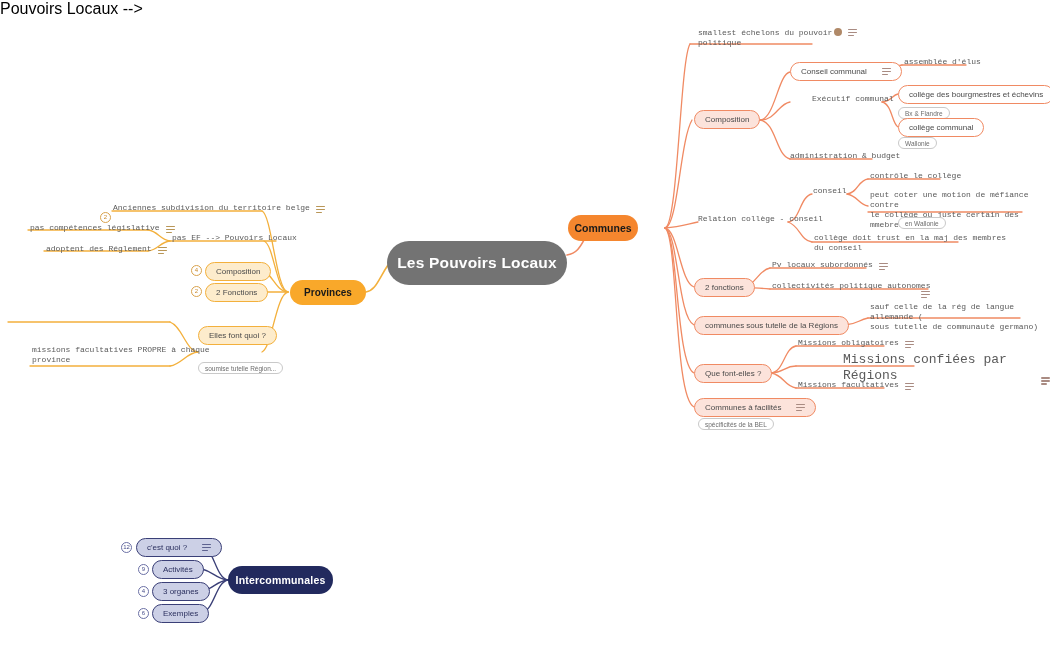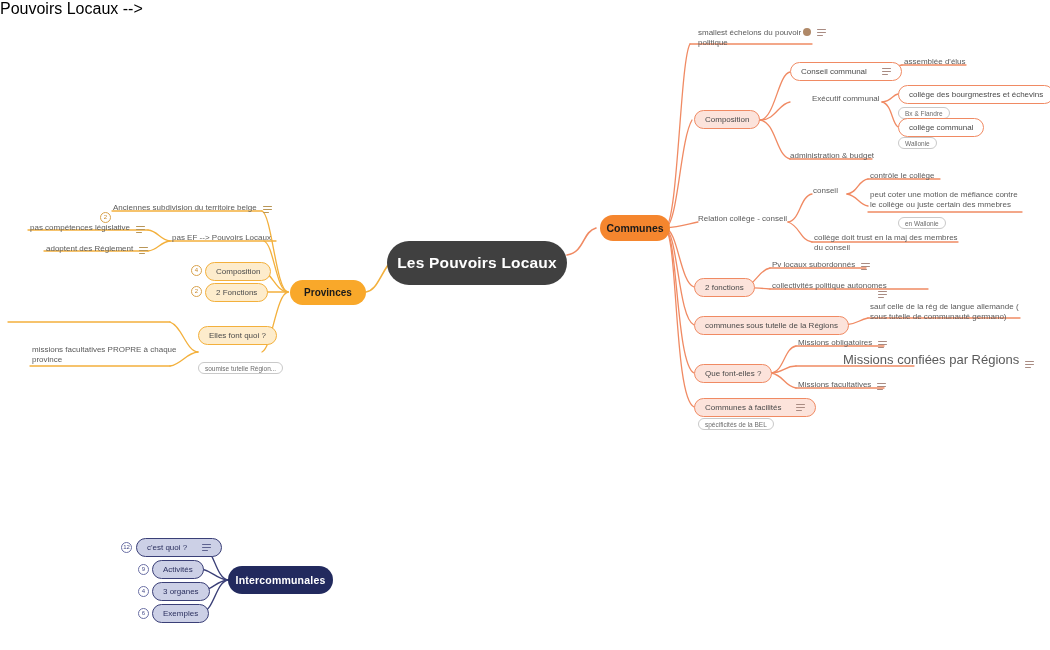--- a/index.html
+++ b/index.html
@@ -13,21 +13,21 @@
   #canvas{position:absolute;left:0;top:0;width:1050px;height:650px;}
   svg.links{position:absolute;left:0;top:0;width:1050px;height:650px;pointer-events:none;}
 
   
   .node{position:absolute;box-sizing:border-box;white-space:nowrap;display:flex;align-items:center;}
 
   .root{
     border-radius:22px;color:#fff;font-weight:bold;
     justify-content:center;letter-spacing:.2px;
   }
-  .root.navy{background:#404040;}
+  .root.navy{background:#737373;}
   .root.navy2{background:#222a5e;}
 
   .pill{
     border-radius:13px;box-sizing:border-box;
     padding:3px 10px;justify-content:center;gap:9px;
   }
   
   .pill.orange-fill{background:#f5862e;color:#1a1a1a;font-weight:bold;border-radius:14px;}
   .pill.gold-fill{background:#f9a82a;color:#1a1a1a;font-weight:bold;border-radius:14px;}
 
@@ -35,21 +35,21 @@
   .pill.salmon-soft{background:#fce3db;border:1.2px solid #f08a63;color:#4a4a4a;}
   .pill.gold-soft{background:#fdeccc;border:1.2px solid #f3b03c;color:#4a4a4a;}
   .pill.navy-soft{background:#ccd0e6;border:1.2px solid #3a3f77;color:#2a2f5e;}
 
   
   .pill.salmon-out{background:#ffffff;border:1.2px solid #f08a63;color:#4a4a4a;}
 
   
   .leaf{
     position:absolute;box-sizing:border-box;
-    color:#5a5a5a;display:flex;align-items:flex-end;
+    color:#5a5a5a;display:flex;align-items:flex-end;font-family:Liberation Mono, monospace;
   }
   .leaf .txt{white-space:pre-line;line-height:1.25;}
 
   
   .tag{
     position:absolute;box-sizing:border-box;
     border:1px solid #c9c9c9;border-radius:9px;background:#fff;
     color:#6d6d6d;padding:1px 6px;white-space:nowrap;display:flex;align-items:center;
   }
 
@@ -166,21 +166,21 @@
   
   <div class="node root navy" style="left:387px;top:241px;width:180px;height:44px;font-size:15.5px;">
     <span>Les Pouvoirs Locaux</span>
   </div>
 
   <div class="node root navy2" style="left:228px;top:566px;width:105px;height:28px;font-size:10.5px;border-radius:14px;">
     <span>Intercommunales</span>
   </div>
 
   
-  <div class="node pill orange-fill" style="left:600px;top:215px;width:70px;height:26px;font-size:10.5px;">
+  <div class="node pill orange-fill" style="left:568px;top:215px;width:70px;height:26px;font-size:10.5px;">
     <span>Communes</span>
   </div>
 
   
   <div class="leaf" style="left:698px;top:28px;font-size:8px;align-items:flex-start;">
     <span class="txt">smallest échelons du pouvoir
 politique</span>
       <span class="emoji"></span>
     <span class="noteicon salmon" style="align-self:flex-start;margin-top:1px;">
         <i></i>

